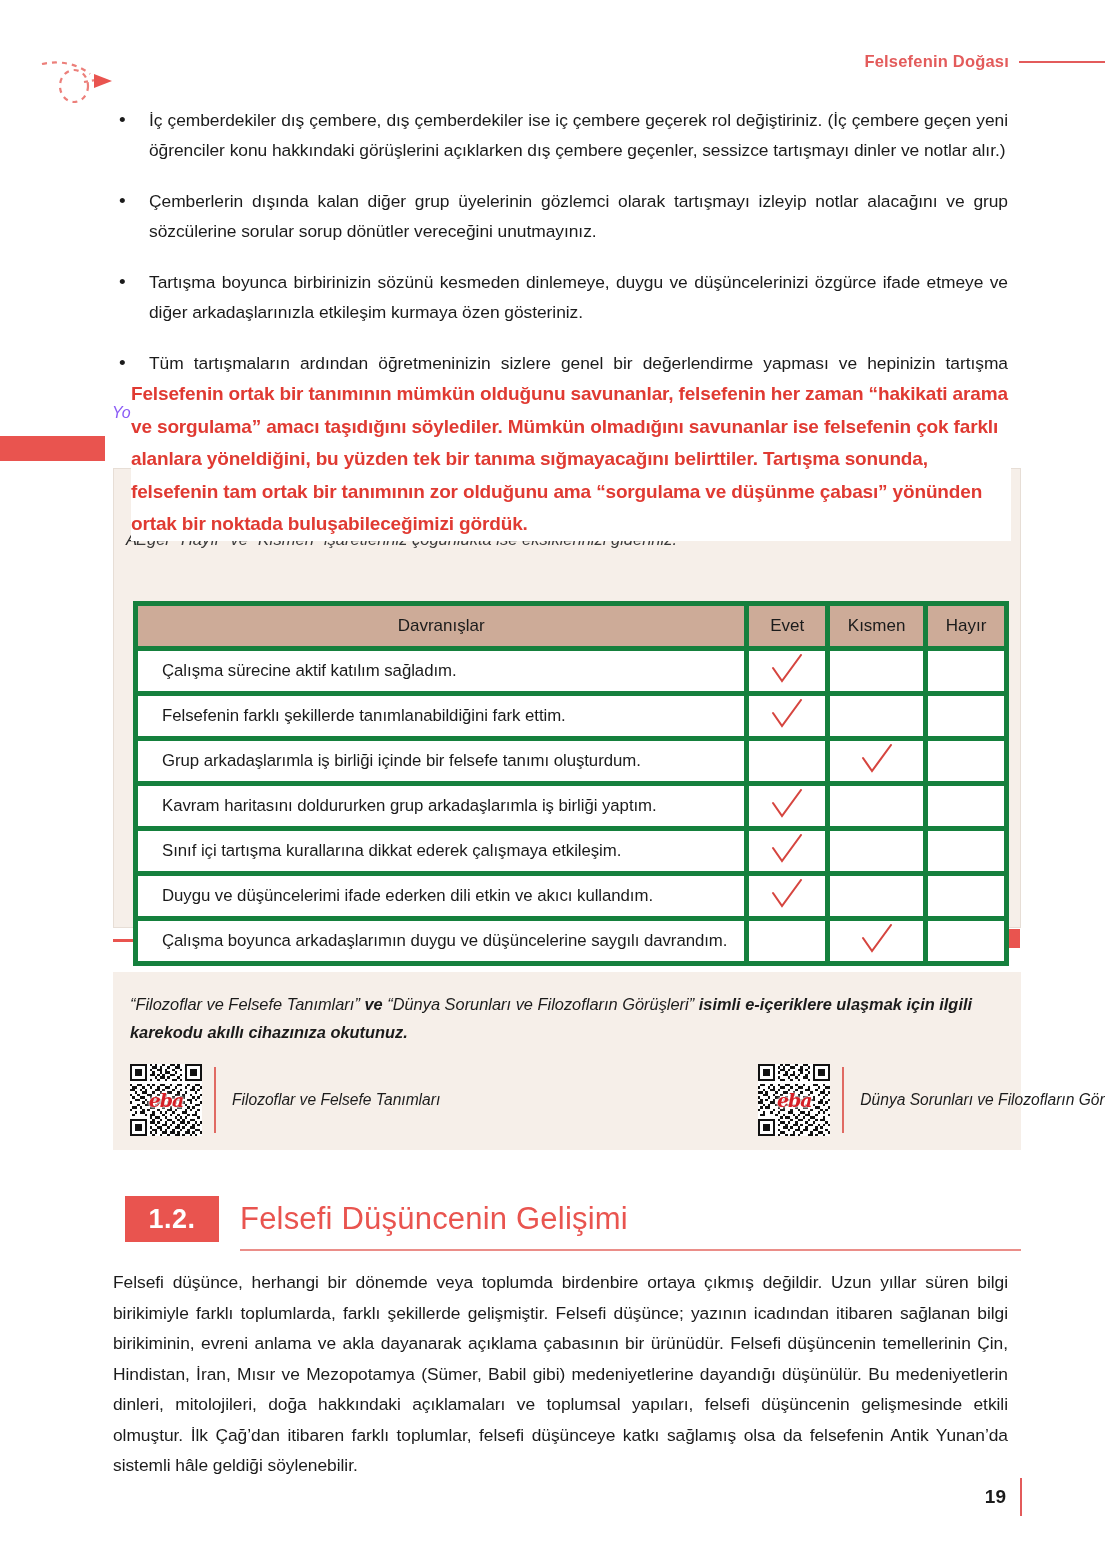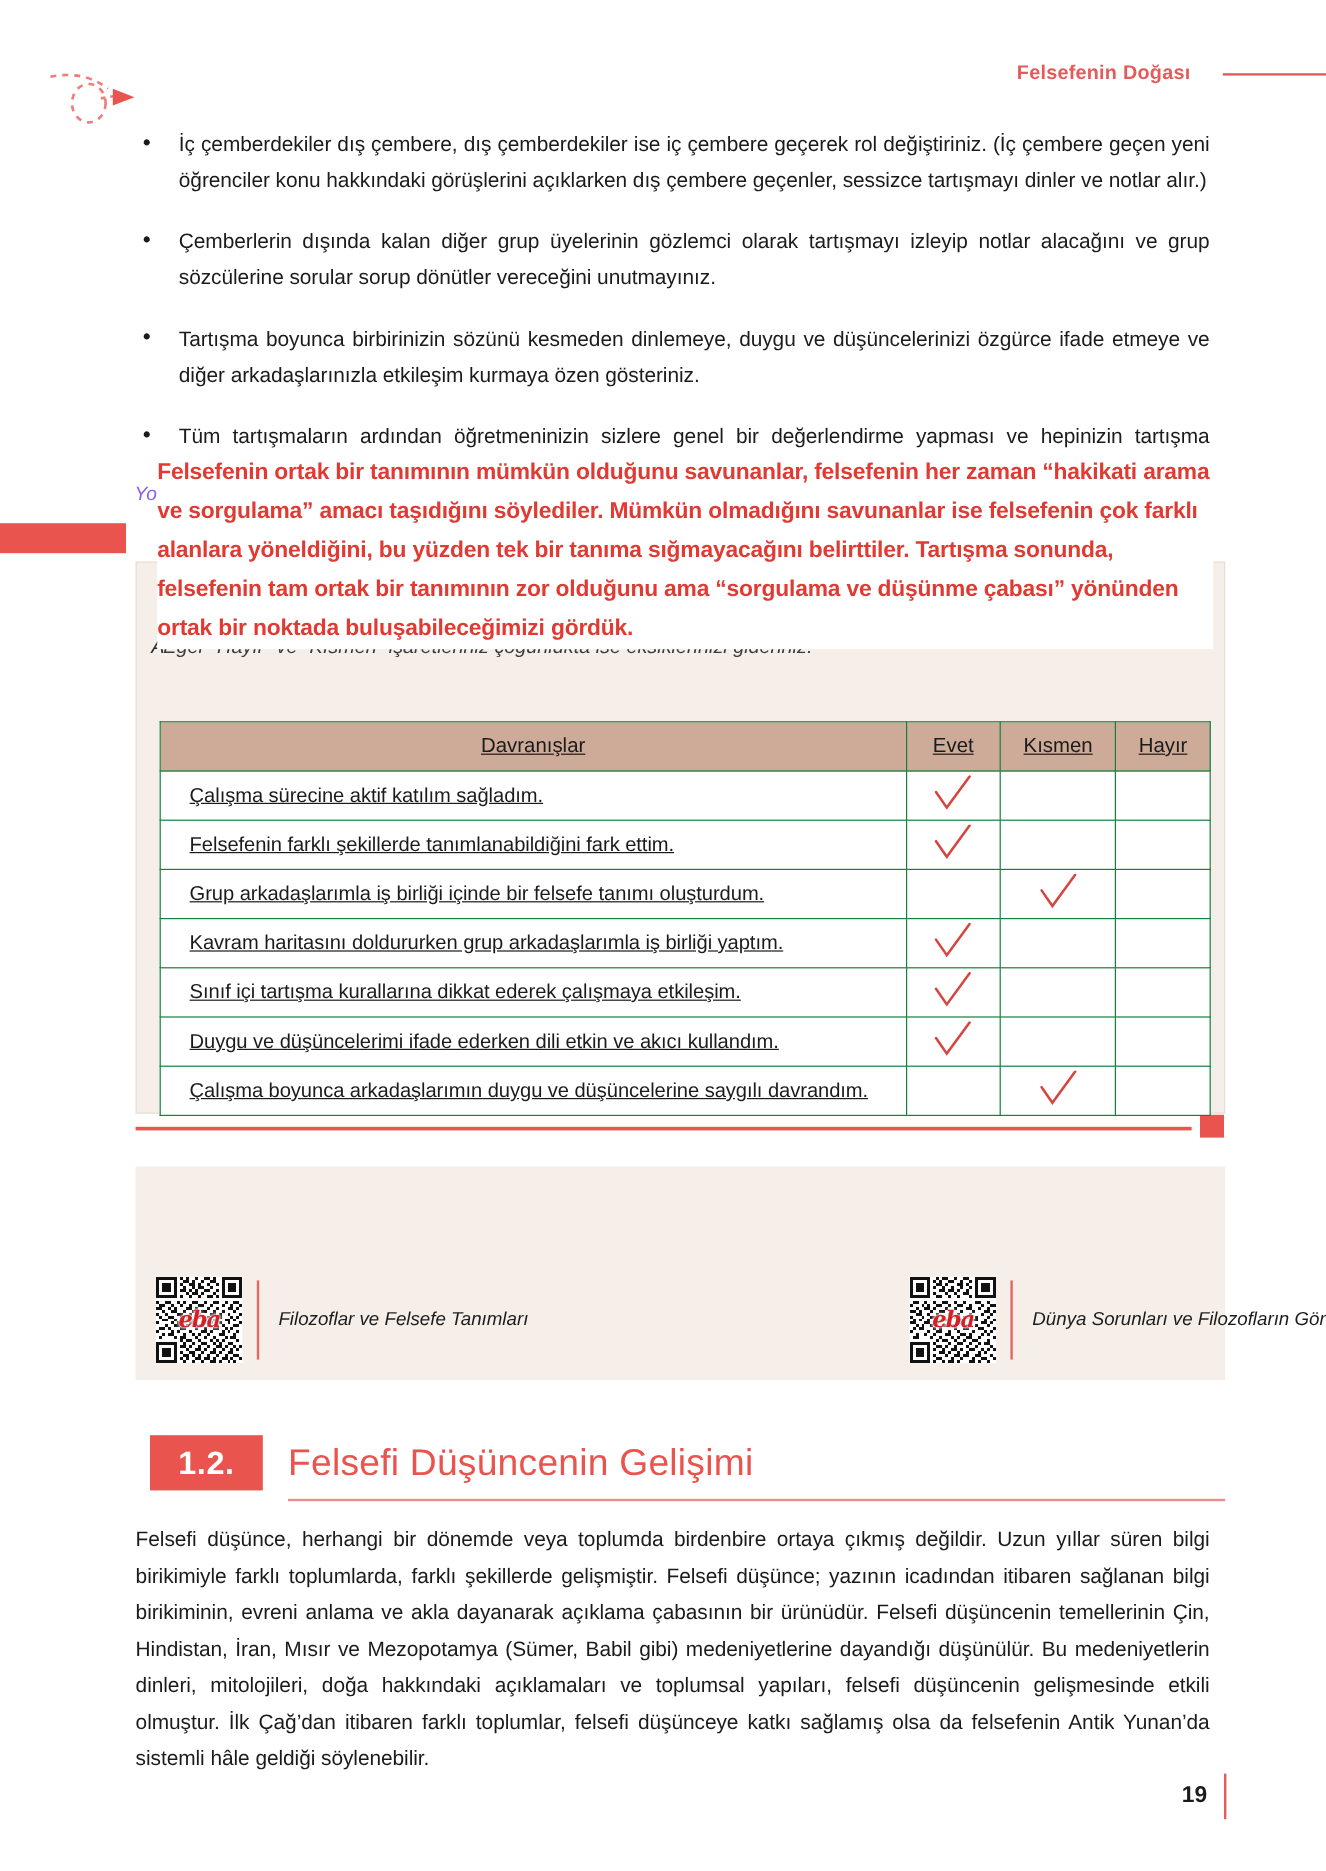--- a/index.html
+++ b/index.html
@@ -18,21 +18,21 @@
     overflow: hidden;
   }
 
   
   .hdr {
     position: absolute;
     top: 52px;
     right: 0;
     display: flex;
     align-items: center;
-    gap: 27px;
+    gap: 10px;
   }
   .hdr-title {
     color: #e35b5b;
     font-size: 16.5px;
     font-weight: 700;
     letter-spacing: 0.2px;
     white-space: nowrap;
   }
   .hdr-rule {
     width: 86px;
@@ -155,23 +155,22 @@
     z-index: 6;
   }
   table.checklist {
     border-collapse: collapse;
     width: 100%;
     table-layout: fixed;
     background: #ffffff;
   }
   table.checklist th,
   table.checklist td {
-    border: 1px solid #15803d;
+    border: 5px solid #15803d;
     padding: 0;
-    text-decoration: underline;
   }
   table.checklist thead th {
     background: #cdab98;
     color: #1b1b1b;
     font-size: 17px;
     font-weight: 400;
     height: 40px;
     text-align: center;
   }
   .col-beh { width: 600px; }
@@ -471,20 +470,21 @@
           <td class="mark"></td>
         </tr>
       </tbody>
     </table>
   </div>
 
   <div class="divider-rule"></div>
   <div class="divider-sq"></div>
 
   <div class="qr-panel">
+    <div class="qr-intro"><span>“Filozoflar ve Felsefe Tanımları” </span><b>ve</b><span> “Dünya Sorunları ve Filozofların Görüşleri” </span><b>isimli e-içeriklere ulaşmak için ilgili karekodu akıllı cihazınıza okutunuz.</b></div>
     <div class="qr-row">
       <div class="qr-block">
         <div class="qr-img">
           <svg width="72" height="72" viewBox="0 0 29 29" shape-rendering="crispEdges">
             <rect width="29" height="29" fill="#fff"></rect>
             <g fill="#111">
               <rect x="0" y="0" width="7" height="1"></rect>
                 <rect x="0" y="6" width="7" height="1"></rect>
               <rect x="0" y="0" width="1" height="7"></rect>
                 <rect x="6" y="0" width="1" height="7"></rect>

